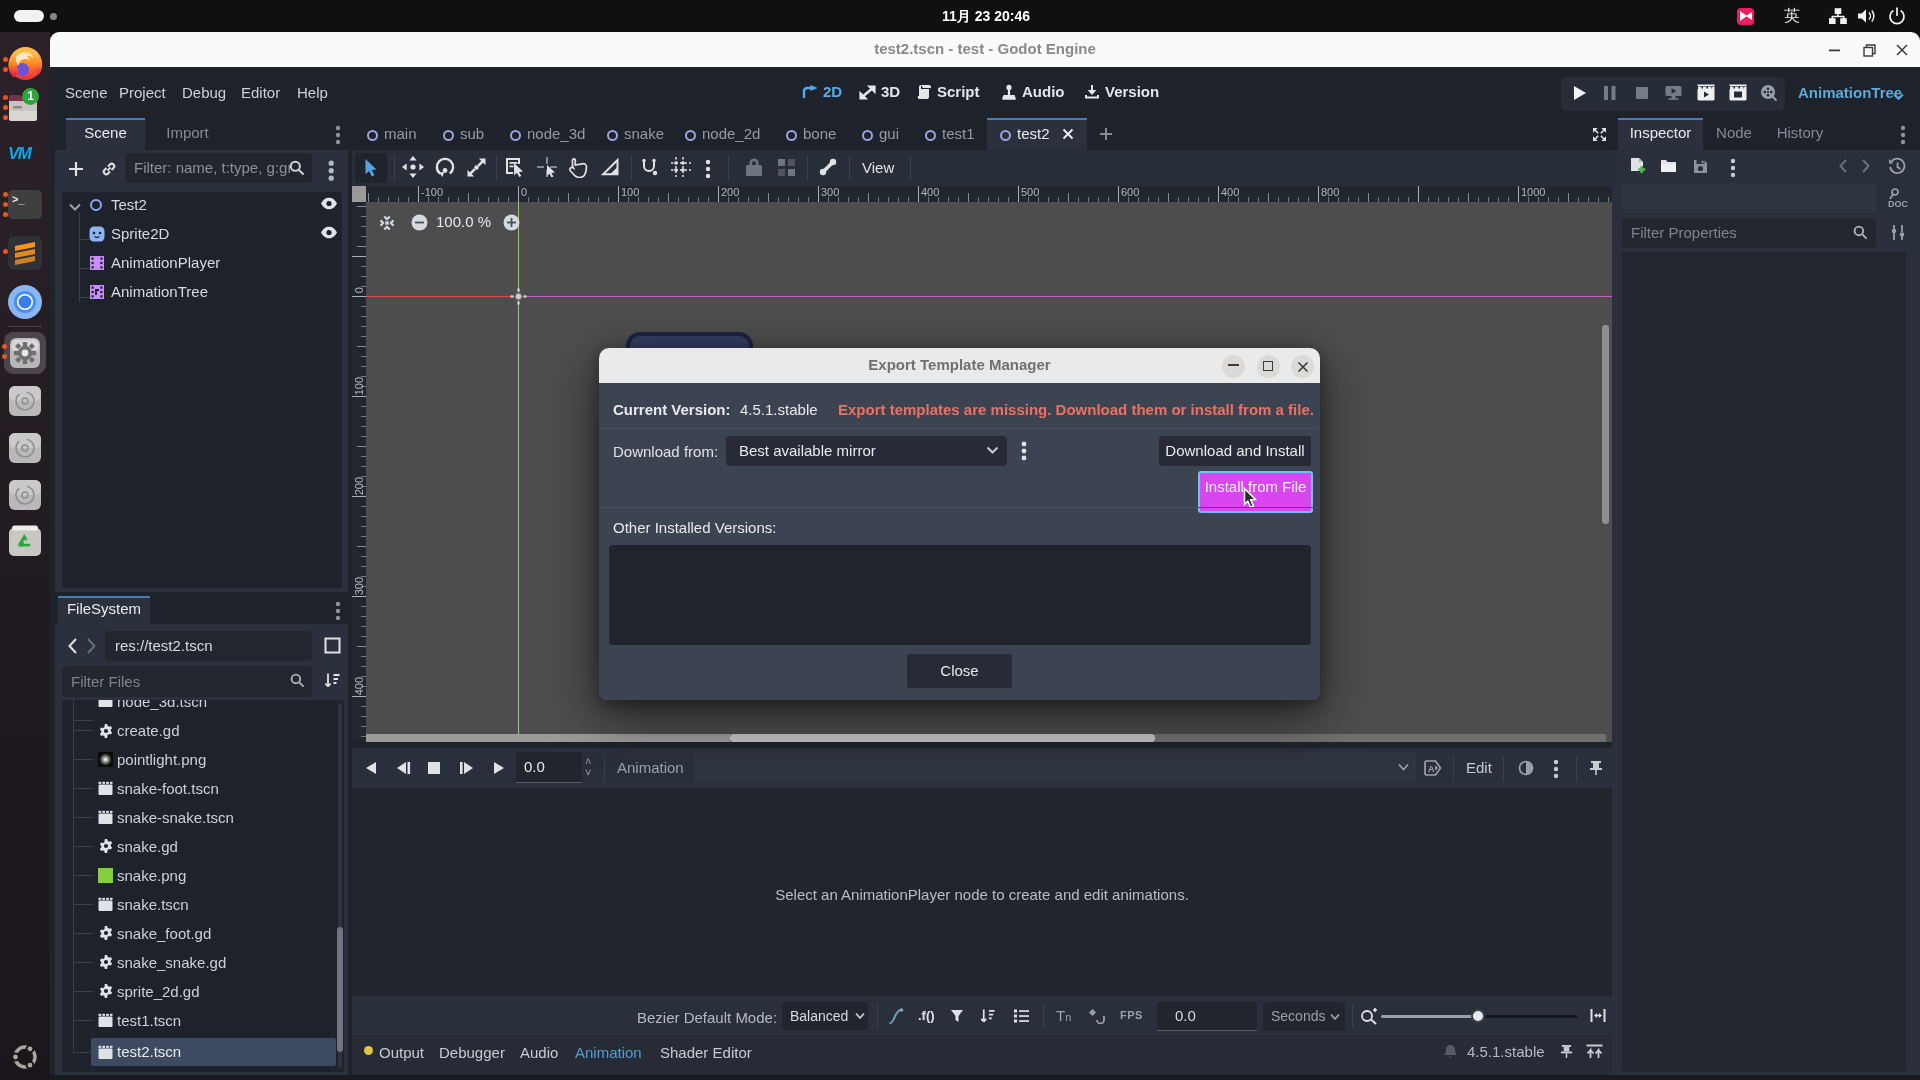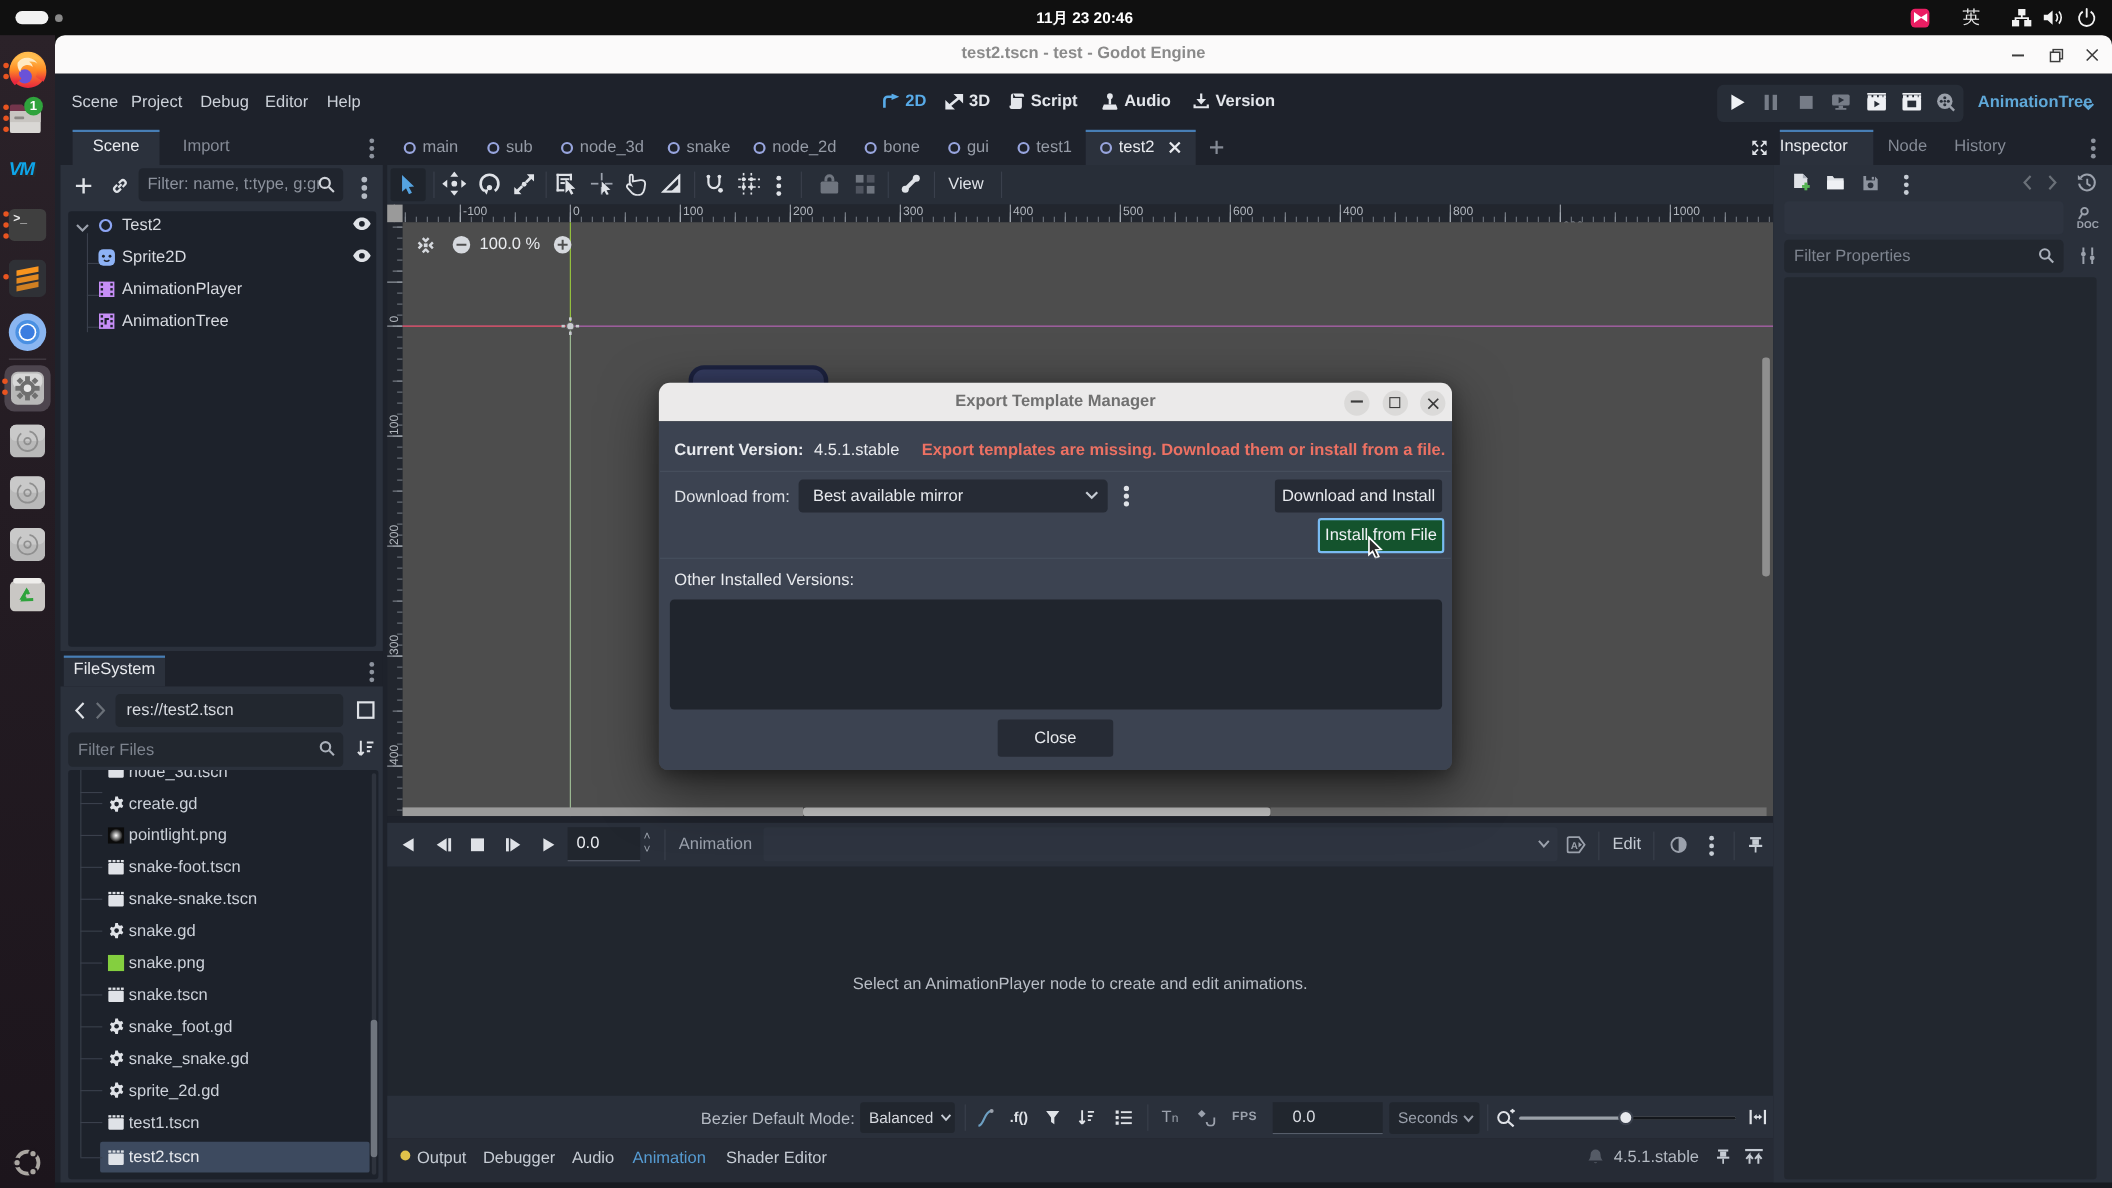--- a/index.html
+++ b/index.html
@@ -390,21 +390,21 @@
       </g>
       <g fill="#dfe2e7">
         <path d="M1 1h4.7L1 5.7z"></path>
         <path d="M14 1v4.7L9.3 1z"></path>
         <path d="M1 14h4.7L1 9.3z"></path>
         <path d="M14 14h-4.7L14 9.3z"></path>
       </g>
     </svg>
   </div>
 <div class="abs" style="left:1618px;top:118px;width:85px;height:32px;background:#2b313c;border-top:2px solid #477eb5;"></div>
-<div class="abs" style="left:1618px;top:118px;width:85px;height:32px;color:#e8eaee;font-size:15px;text-align:left;line-height:30px;">Inspector</div>
+<div class="abs" style="left:1618px;top:118px;width:85px;height:32px;color:#e8eaee;font-size:15px;text-align:center;line-height:30px;">Inspector</div>
 <div class="abs" style="left:1703px;top:118px;width:62px;height:32px;color:#858b96;font-size:15px;text-align:center;line-height:30px;">Node</div>
 <div class="abs" style="left:1765px;top:118px;width:70px;height:32px;color:#858b96;font-size:15px;text-align:center;line-height:30px;">History</div>
 <div class="abs ico" style="left:1900px;top:125px;">
     <svg width="6" height="20">
       <g fill="#8d939e">
         <circle cx="3" cy="3" r="2.2"></circle>
         <circle cx="3" cy="10" r="2.2"></circle>
         <circle cx="3" cy="17" r="2.2"></circle>
       </g>
     </svg>
@@ -1136,21 +1136,21 @@
 <div class="abs ico" style="left:1021px;top:441px;">
     <svg width="6" height="20">
       <g fill="#dfe2e7">
         <circle cx="3" cy="3" r="2.4"></circle>
         <circle cx="3" cy="10" r="2.4"></circle>
         <circle cx="3" cy="17" r="2.4"></circle>
       </g>
     </svg>
   </div>
 <div class="abs" style="left:1159px;top:436px;width:152px;height:30px;background:#262b35;border-radius:3px;color:#e8eaee;font-size:15px;text-align:center;line-height:30px;">Download and Install</div>
-<div class="abs" style="left:1198px;top:471px;width:115px;height:32px;background:#14532d;border:2px solid #79bbf2;border-radius:3px;color:#f0f2f5;font-size:15px;text-align:center;line-height:28px;">Install from File</div>
+<div class="abs" style="left:1198px;top:471px;width:115px;height:42px;background:#d946ef;border:2px solid #79bbf2;border-radius:3px;color:#f0f2f5;font-size:15px;text-align:center;line-height:28px;">Install from File</div>
 <div class="abs ico" style="left:1243px;top:487px;">
     <svg width="16" height="23" viewBox="0 0 16 23">
       <path d="M1.5 1.5l11 11-4.8.4 2.8 6-2.9 1.4-2.8-6.1-3.3 3z" fill="#2b2b2b" stroke="#fff" stroke-width="1.5"></path>
     </svg>
   </div>
 <div class="abs" style="left:600px;top:507px;width:719px;height:1px;background:#48505e;"></div>
 <div class="abs" style="left:613px;top:519px;color:#e8eaee;font-size:15px;font-weight:normal;">Other Installed Versions:</div>
 <div class="abs" style="left:609px;top:545px;width:702px;height:100px;background:#20252d;border-radius:4px;"></div>
 <div class="abs" style="left:907px;top:654px;width:105px;height:34px;background:#262b35;border-radius:3px;color:#e8eaee;font-size:15px;text-align:center;line-height:34px;">Close</div>
 

